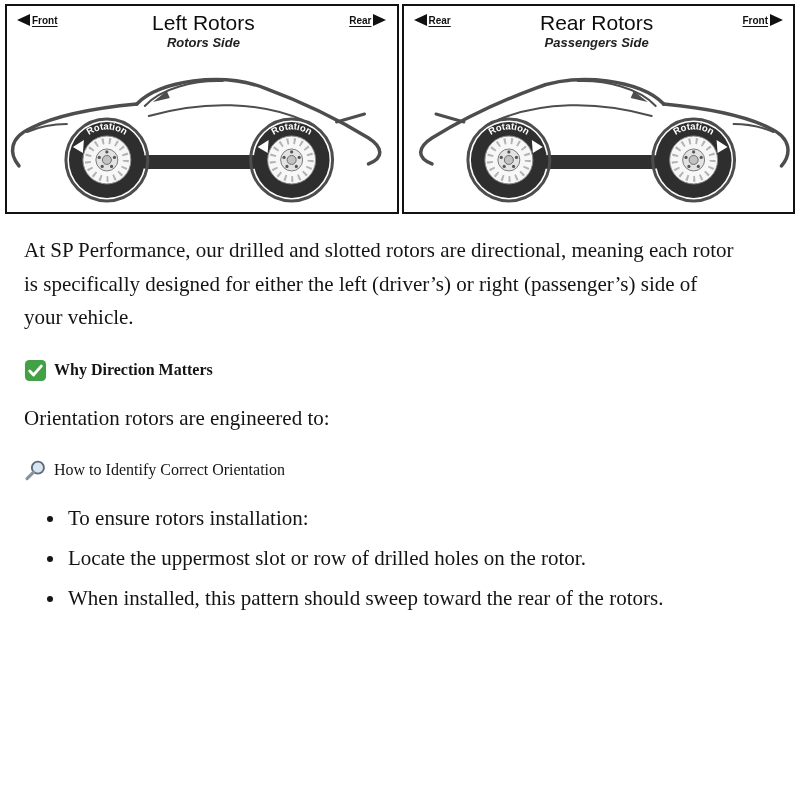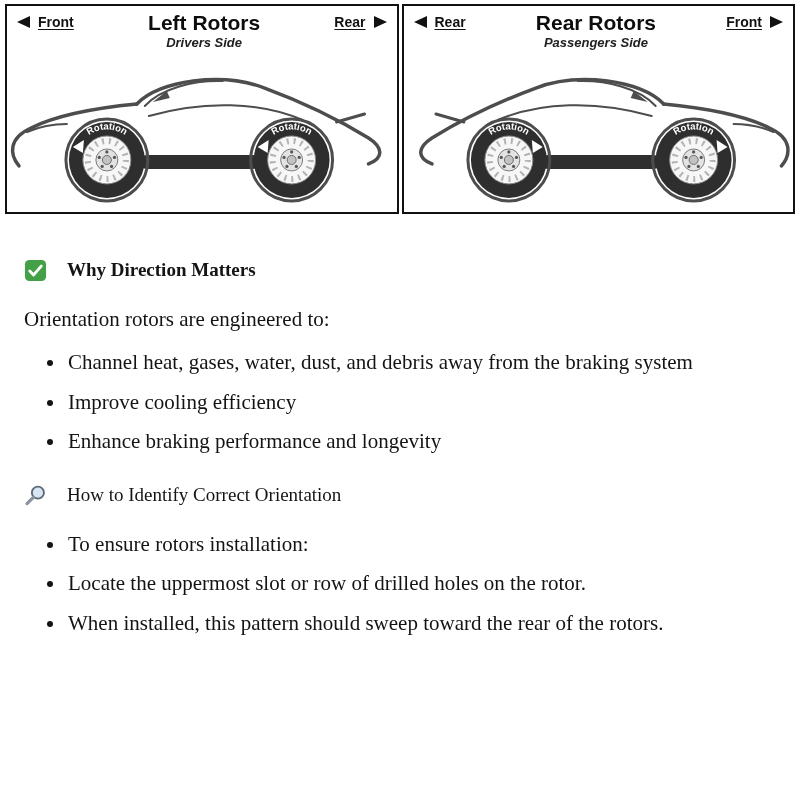--- a/index.html
+++ b/index.html
@@ -28,49 +28,49 @@
   .panel-head {
     display: flex;
     justify-content: space-between;
     align-items: flex-start;
     padding: 5px 10px 0 10px;
     font-family: "Liberation Sans", sans-serif;
   }
   .dir {
     display: inline-flex;
     align-items: center;
-    gap: 8px;
+    gap: 2px;
     font-weight: bold;
-    font-size: 14px;
+    font-size: 10px;
     color: #111;
     margin-top: 3px;
   }
   .dir u { text-decoration: underline; text-underline-offset: 2px; }
   .tri { display: inline-block; width: 0; height: 0; }
   .tri-left  { border-top: 6px solid transparent; border-bottom: 6px solid transparent; border-right: 13px solid #111; }
   .tri-right { border-top: 6px solid transparent; border-bottom: 6px solid transparent; border-left: 13px solid #111; }
   .titles { text-align: center; line-height: 1.1; }
-  .panel-title { font-size: 21px; font-weight: bold; color: #0d0d0d; }
+  .panel-title { font-size: 21px; font-weight: normal; color: #0d0d0d; }
   .panel-subtitle { font-size: 13px; font-weight: bold; font-style: italic; color: #222; margin-top: 2px; }
   .car-wrap { width: 100%; height: 152px; margin-top: 2px; }
   .car-wrap svg { width: 100%; height: 100%; display: block; }
 
   
   .content {
     padding: 20px 60px 0 24px;
     font-size: 21px;
     line-height: 1.6;
   }
   .content p { margin: 0 0 6px 0; }
   .content .lead { margin-top: 20px; }
   h2.sec {
     display: flex;
     align-items: center;
-    gap: 20px;
-    font-size: 19px;
+    gap: 7px;
+    font-size: 16px;
     font-weight: bold;
     margin: 24px 0 20px 0;
     line-height: 1.3;
   }
   h2.sec.regular { font-weight: normal; text-align: right; }
   h2.sec .ico { display: inline-flex; flex: 0 0 auto; }
   ul.blist {
     margin: 10px 0 6px 0;
     padding-left: 42px;
     list-style: disc;
@@ -85,21 +85,21 @@
   <div class="diagram">
 
     <section class="panel">
       <header class="panel-head">
         <span class="dir">
           <i class="tri tri-left"></i>
           <u>Front</u>
         </span>
         <div class="titles">
           <div class="panel-title">Left Rotors</div>
-          <div class="panel-subtitle">Drivers Side</div>
+          <div class="panel-subtitle">Rotors Side</div>
         </div>
         <span class="dir">
           <u>Rear</u>
           <i class="tri tri-right"></i>
         </span>
       </header>
 
       <div class="car-wrap">
         <svg viewBox="0 0 390 152">
 
@@ -230,38 +230,34 @@
             </text>
             <polygon points="34,-13 23,-20 24,-7" fill="#ffffff"></polygon>
           </g>
         </svg>
       </div>
     </section>
   </div>
 
   <main class="content">
 
+    <p>At SP Performance, our drilled and slotted rotors are directional, meaning each rotor is specifically designed for either the left (driver’s) or right (passenger’s) side of your vehicle.</p>
 
     <h2 class="sec">
       <span class="ico">
         <svg width="23" height="23" viewBox="0 0 24 24">
           <rect x="1" y="1" width="22" height="22" rx="4.5" fill="#43a047"></rect>
           <path d="M6 12.6l4 4 8-9.2" stroke="#ffffff" stroke-width="3" fill="none" stroke-linecap="round" stroke-linejoin="round"></path>
         </svg>
       </span>
       <span>Why Direction Matters</span>
     </h2>
 
     <p class="lead">Orientation rotors are engineered to:</p>
 
-    <ul class="blist">
-      <li>Channel heat, gases, water, dust, and debris away from the braking system</li>
-      <li>Improve cooling efficiency</li>
-      <li>Enhance braking performance and longevity</li>
-    </ul>
 
     <h2 class="sec regular">
       <span class="ico">
         <svg width="23" height="23" viewBox="0 0 24 24">
           <circle cx="14.5" cy="9" r="6.3" fill="#d9e6f2" stroke="#5b6b7a" stroke-width="2"></circle>
           <line x1="10" y1="13.7" x2="3.2" y2="20.5" stroke="#8a93a0" stroke-width="3.4" stroke-linecap="round"></line>
         </svg>
       </span>
       <span>How to Identify Correct Orientation</span>
     </h2>

